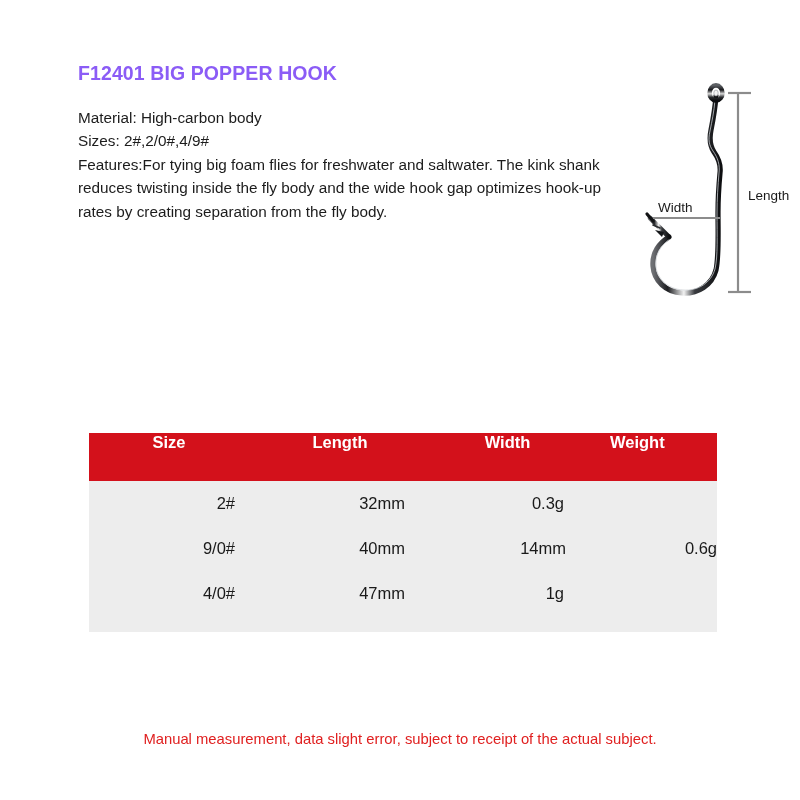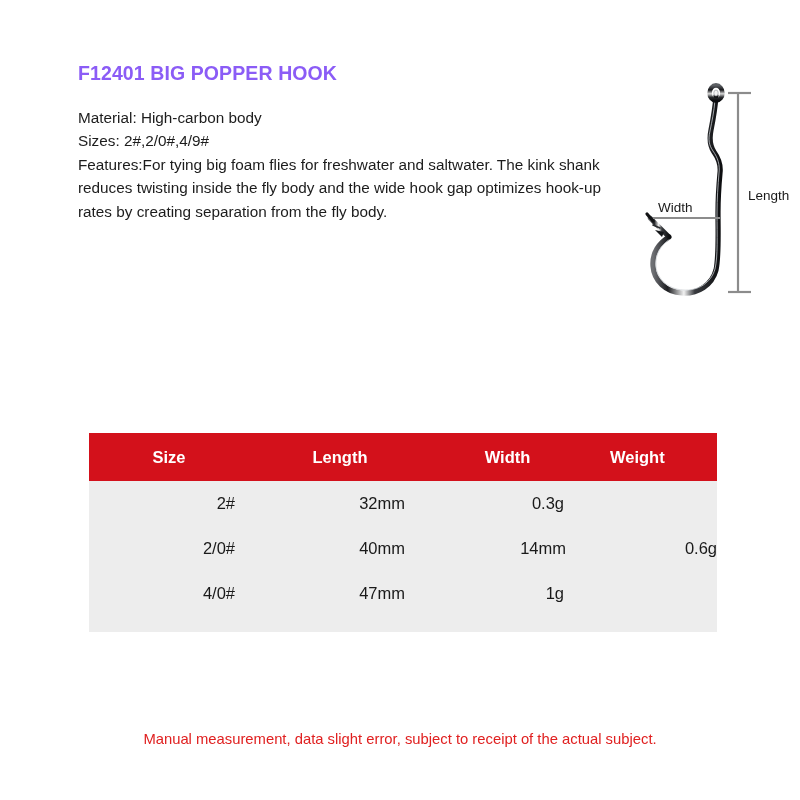--- a/index.html
+++ b/index.html
@@ -81,21 +81,20 @@
   .spec-table {
     position: absolute;
     left: 89px;
     top: 433px;
     width: 628px;
   }
   .table-head-row {
     display: flex;
     background: #d3111b;
     height: 48px;
-    align-items: center;
   }
   .table-body {
     background: #ededed;
     padding-bottom: 16px;
   }
   .table-row {
     display: flex;
     height: 45px;
     align-items: center;
   }
@@ -222,21 +221,21 @@
 
     <div class="table-body">
 
       <div class="table-row">
         <div class="cell td col-size">2#</div>
         <div class="cell td col-length">32mm</div>
         <div class="cell td col-weight">0.3g</div>
       </div>
 
       <div class="table-row">
-        <div class="cell td col-size">2/0#</div>
+        <div class="cell td col-size">9/0#</div>
         <div class="cell td col-length">40mm</div>
         <div class="cell td col-width">14mm</div>
         <div class="cell td col-weight">0.6g</div>
       </div>
 
       <div class="table-row">
         <div class="cell td col-size">4/0#</div>
         <div class="cell td col-length">47mm</div>
         <div class="cell td col-weight">1g</div>
       </div>

